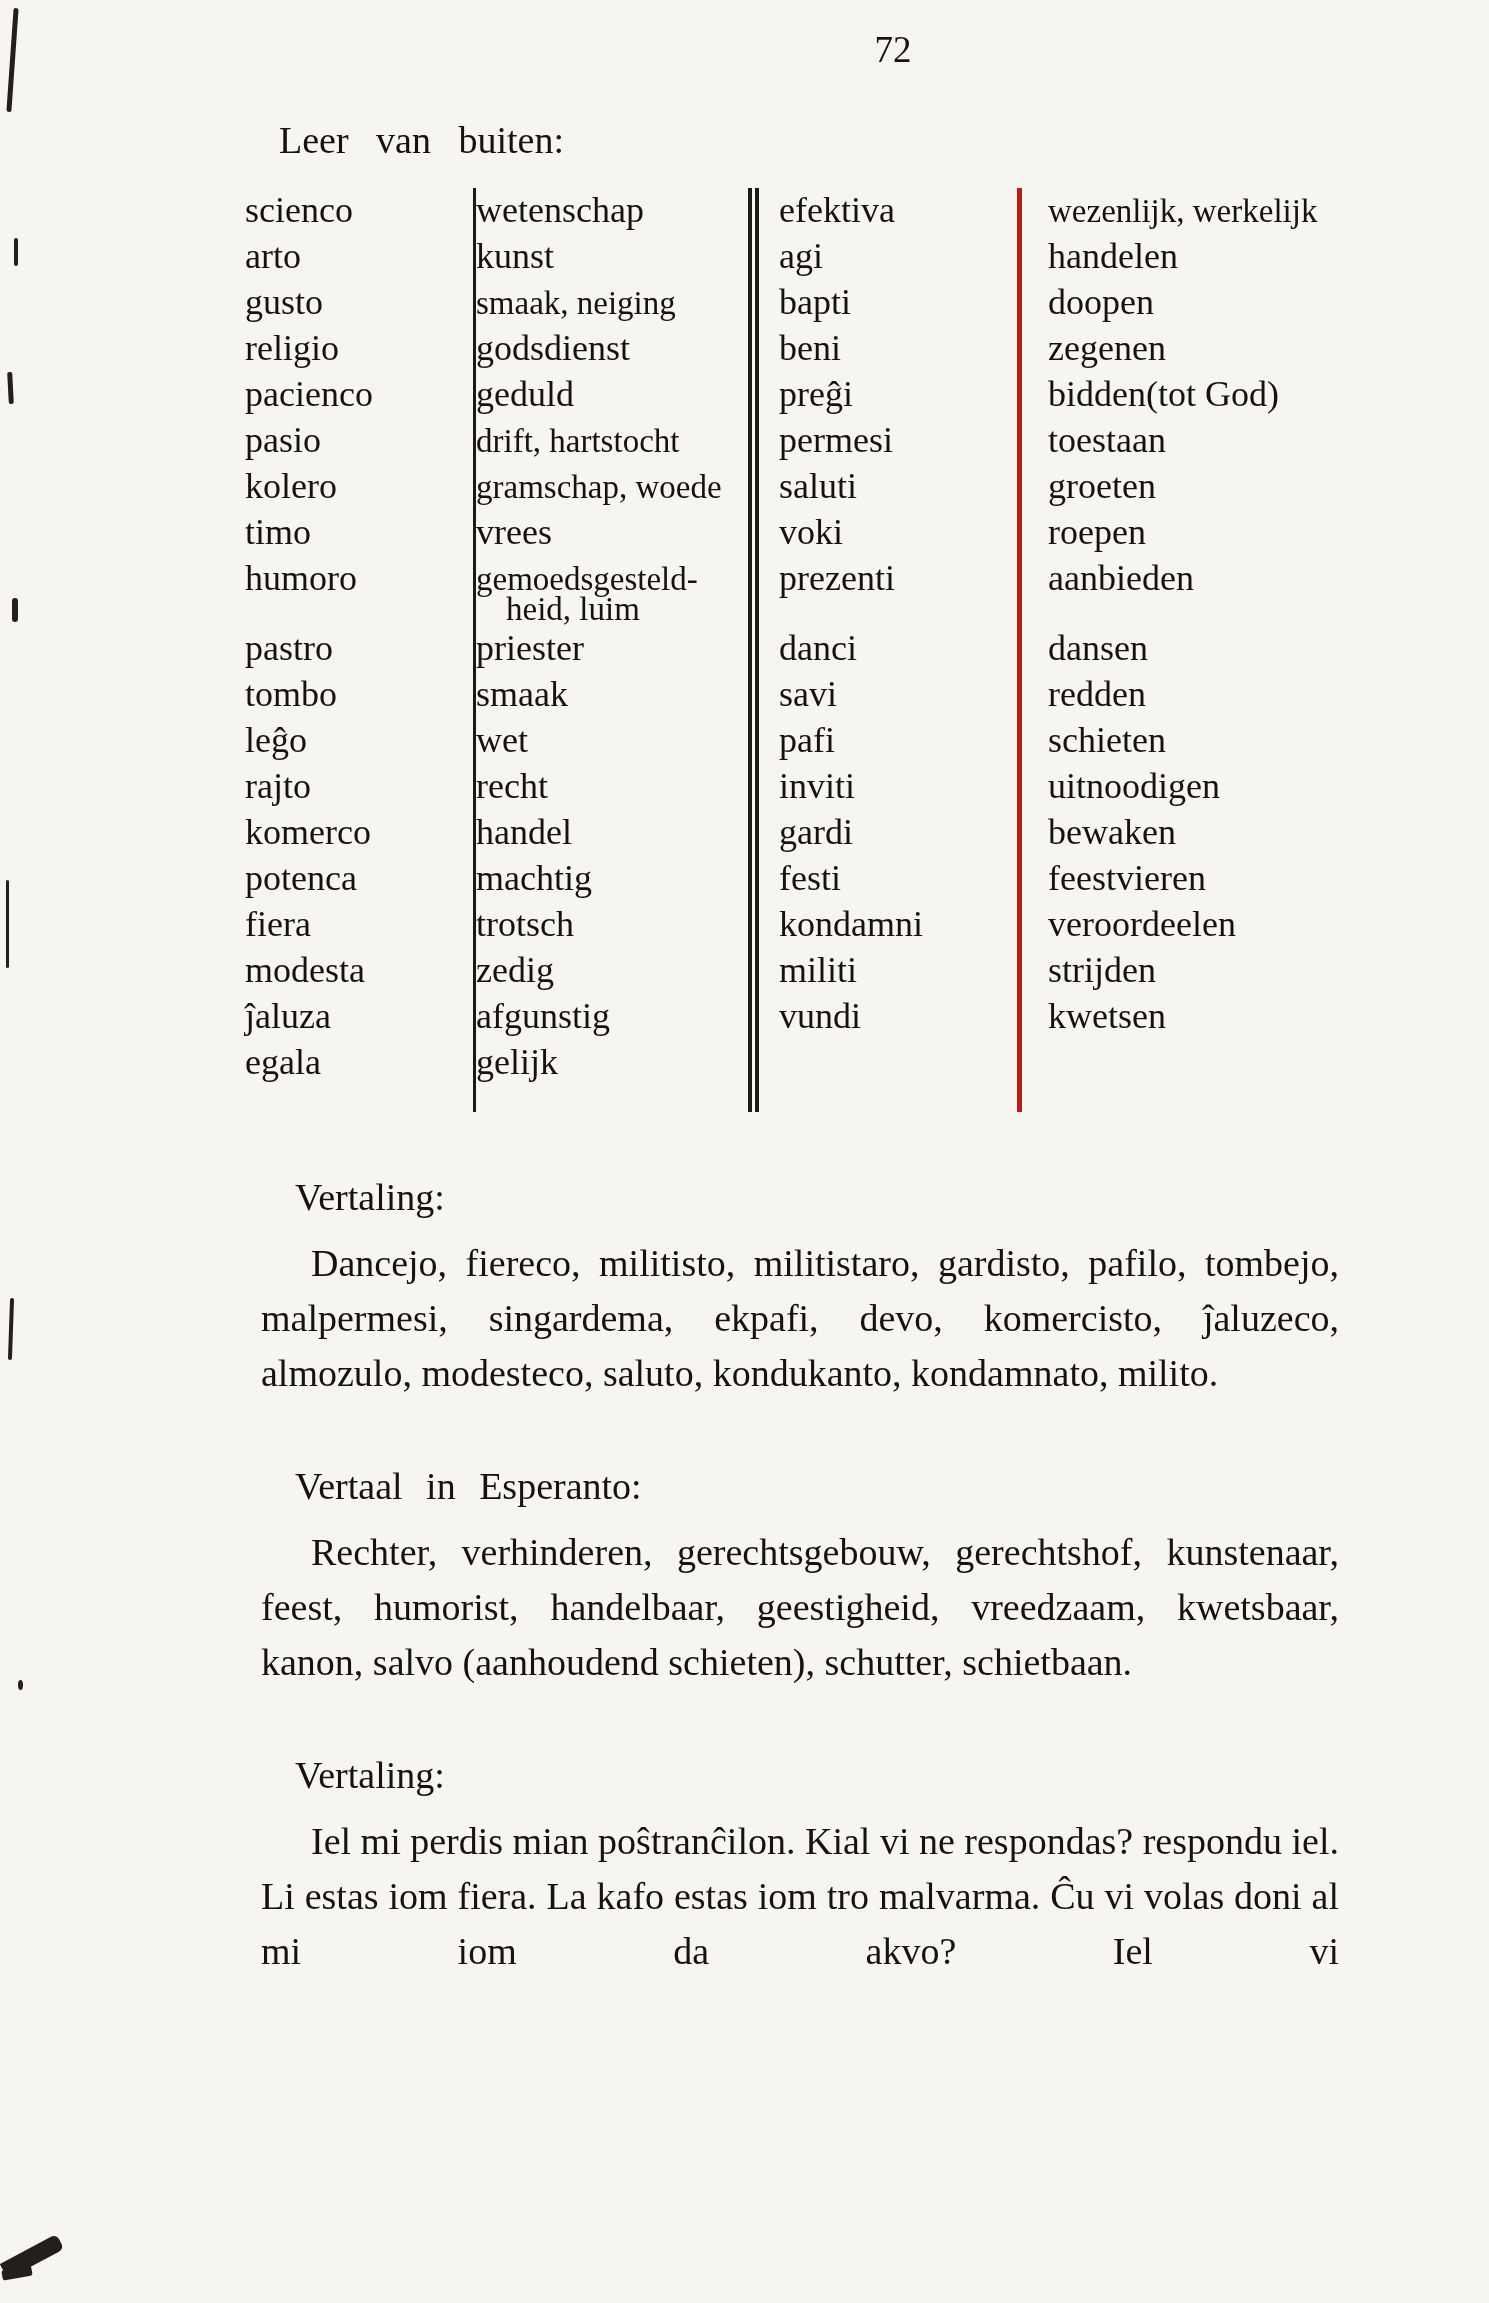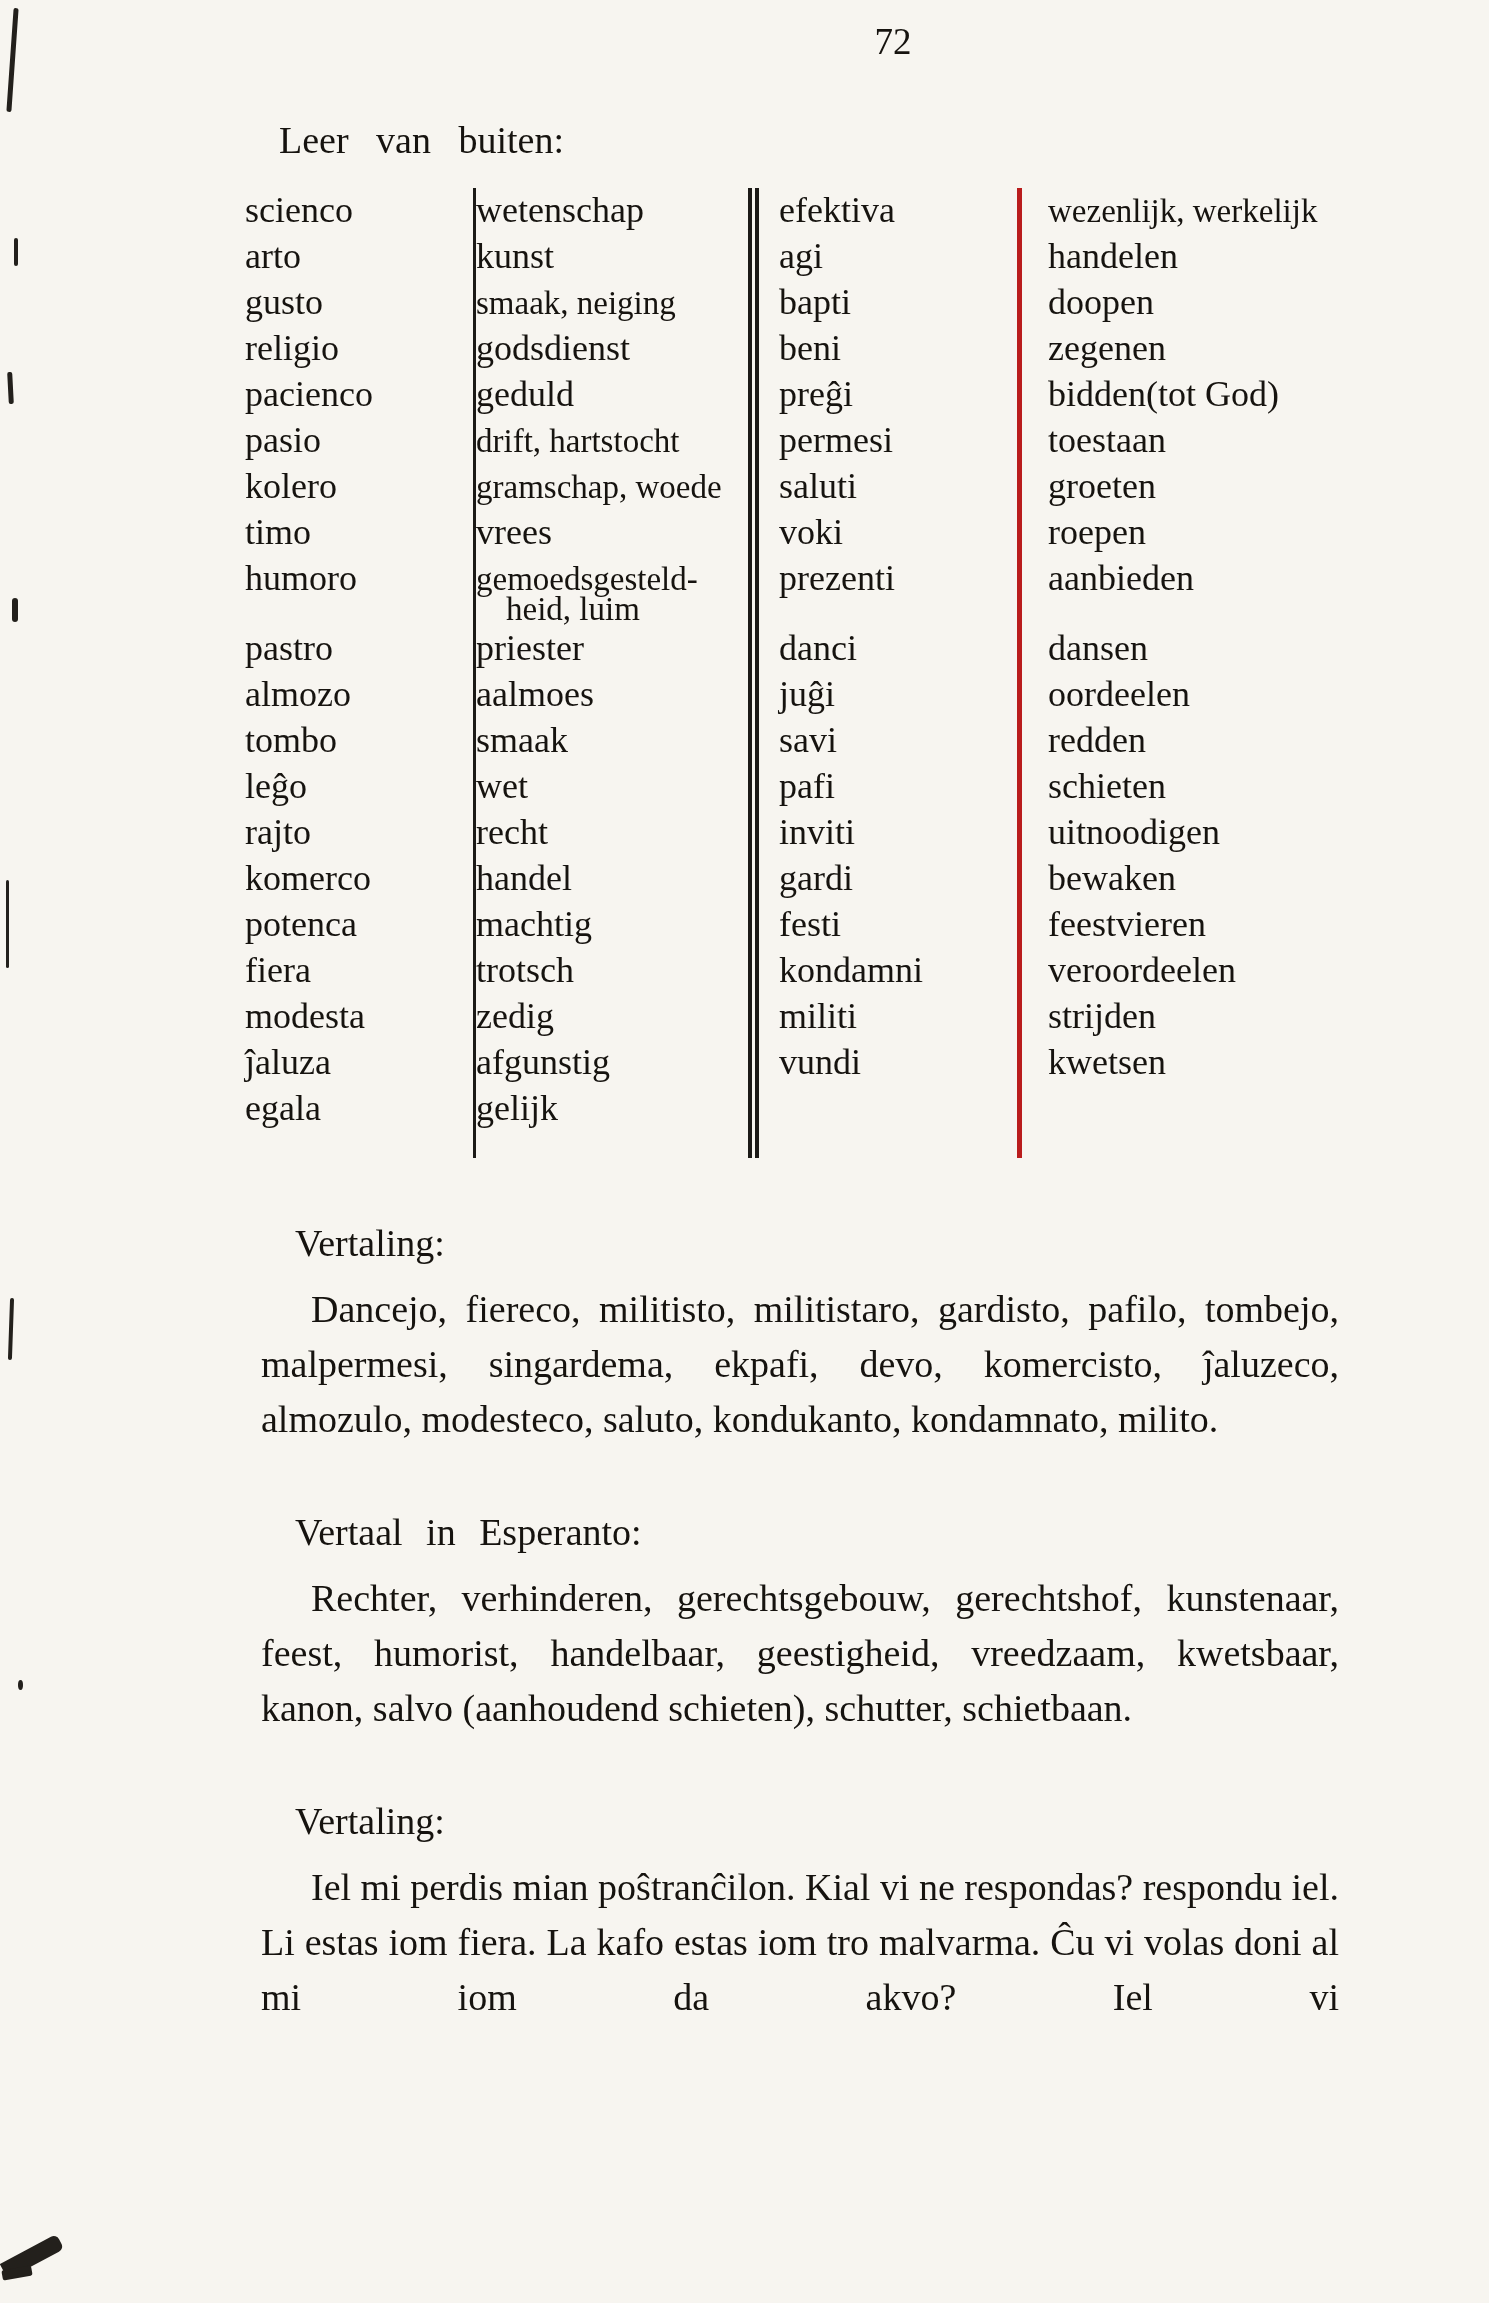--- a/index.html
+++ b/index.html
@@ -12,21 +12,21 @@
     width: 1489px;
     height: 2303px;
     margin: 0 auto;
     background: var(--paper, #f7f5f0);
     color: var(--ink, #16130f);
     font-family: "Liberation Serif", "DejaVu Serif", serif;
     overflow: hidden;
   }
   .pageno {
     position: absolute;
-    top: 20px;
+    top: 28px;
     left: 843px;
     width: 100px;
     text-align: center;
     font-size: 37px;
   }
   .content {
     position: absolute;
     left: 245px;
     top: 118px;
     width: 1110px;
@@ -254,34 +254,20 @@
             </td>
             <td>
               <div>danci</div>
             </td>
             <td>
               <div>dansen</div>
             </td>
           </tr>
           <tr>
             <td>
-              <div>almozo</div>
-            </td>
-            <td>
-              <div>aalmoes</div>
-            </td>
-            <td>
-              <div>juĝi</div>
-            </td>
-            <td>
-              <div>oordeelen</div>
-            </td>
-          </tr>
-          <tr>
-            <td>
               <div>tombo</div>
             </td>
             <td>
               <div>smaak</div>
             </td>
             <td>
               <div>savi</div>
             </td>
             <td>
               <div>redden</div>

